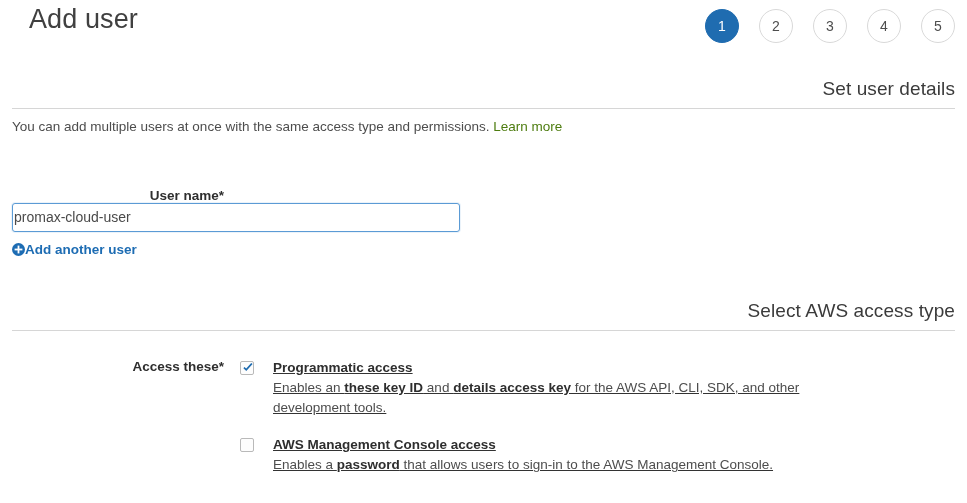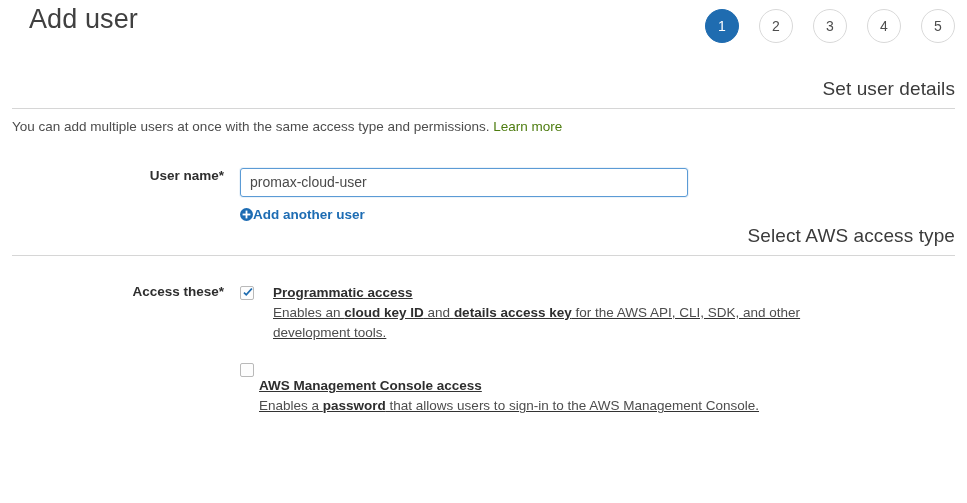--- a/index.html
+++ b/index.html
@@ -109,21 +109,21 @@
     white-space: nowrap;
   }
   .field-control { flex: 1 1 auto; }
 
   .text-input {
     width: 448px;
     height: 29px;
     box-sizing: border-box;
     border: 1px solid #5b9bd5;
     border-radius: 3px;
-    padding: 2px 9px;
+    padding: 2px 1px;
     font-family: "Liberation Sans", sans-serif;
     font-size: 14px;
     color: #4a4a4a;
     outline: none;
     background: #ffffff;
     box-shadow: 0 0 0 1px rgba(91,155,213,0.12);
   }
   .add-link {
     display: inline-flex;
     align-items: center;
@@ -197,61 +197,61 @@
 </div>
 
 <div class="section" style="margin-top:20px;">
   <h2 class="section-heading">Set user details</h2>
   <div class="rule"></div>
   <div class="section-desc">
     <span>You can add multiple users at once with the same access type and permissions.</span>
     <a class="link">Learn more</a>
   </div>
 
-  <div class="form-row" style="margin-top:32px;">
+  <div class="form-row" style="margin-top:52px;flex-direction:column;">
     <div class="field-label">User name*</div>
     <div class="field-control">
       <input class="text-input" type="text" value="promax-cloud-user" placeholder="" style="">
       <div>
         <a class="add-link">
           <span class="plus-icon">
             <svg width="13" height="13" viewBox="0 0 13 13" xmlns="http://www.w3.org/2000/svg">
               <circle cx="6.5" cy="6.5" r="6.5" fill="#1d6cb3"></circle>
               <rect x="5.6" y="2.6" width="1.8" height="7.8" fill="#ffffff"></rect>
               <rect x="2.6" y="5.6" width="7.8" height="1.8" fill="#ffffff"></rect>
             </svg>
           </span>
           <span>Add another user</span>
         </a>
       </div>
     </div>
   </div>
 </div>
 
-<div class="section" style="">
+<div class="section" style="margin-top:40px;">
   <h2 class="section-heading">Select AWS access type</h2>
   <div class="rule"></div>
 
   <div class="form-row" style="margin-top:28px;">
     <div class="field-label">Access these*</div>
     <div class="field-control">
 
       <div class="checkbox-block">
         <span class="cb">
           <svg width="12" height="12" viewBox="0 0 12 12" xmlns="http://www.w3.org/2000/svg">
             <path d="M1.4 6.2 L4.3 9.1 L10.6 1.9 L9.2 1.1 L4.2 6.6 L2.4 5.0 Z" fill="#1f6cb0"></path>
           </svg>
         </span>
         <div class="cb-text">
           <div class="cb-title">Programmatic access</div>
-          <div class="cb-desc"><span>Enables an </span><b>cloud key ID</b><span> and </span><b>details access key</b><span> for the AWS API, CLI, SDK, and other development tools.</span></div>
+          <div class="cb-desc"><span>Enables an </span><b>these key ID</b><span> and </span><b>details access key</b><span> for the AWS API, CLI, SDK, and other development tools.</span></div>
         </div>
       </div>
 
-      <div class="checkbox-block" style="margin-top:18px;flex-direction:column;">
+      <div class="checkbox-block" style="margin-top:18px;">
         <span class="cb"></span>
         <div class="cb-text">
           <div class="cb-title">AWS Management Console access</div>
           <div class="cb-desc"><span>Enables a </span><b>password</b><span> that allows users to sign-in to the AWS Management Console.</span></div>
         </div>
       </div>
 
     </div>
   </div>
 </div>

